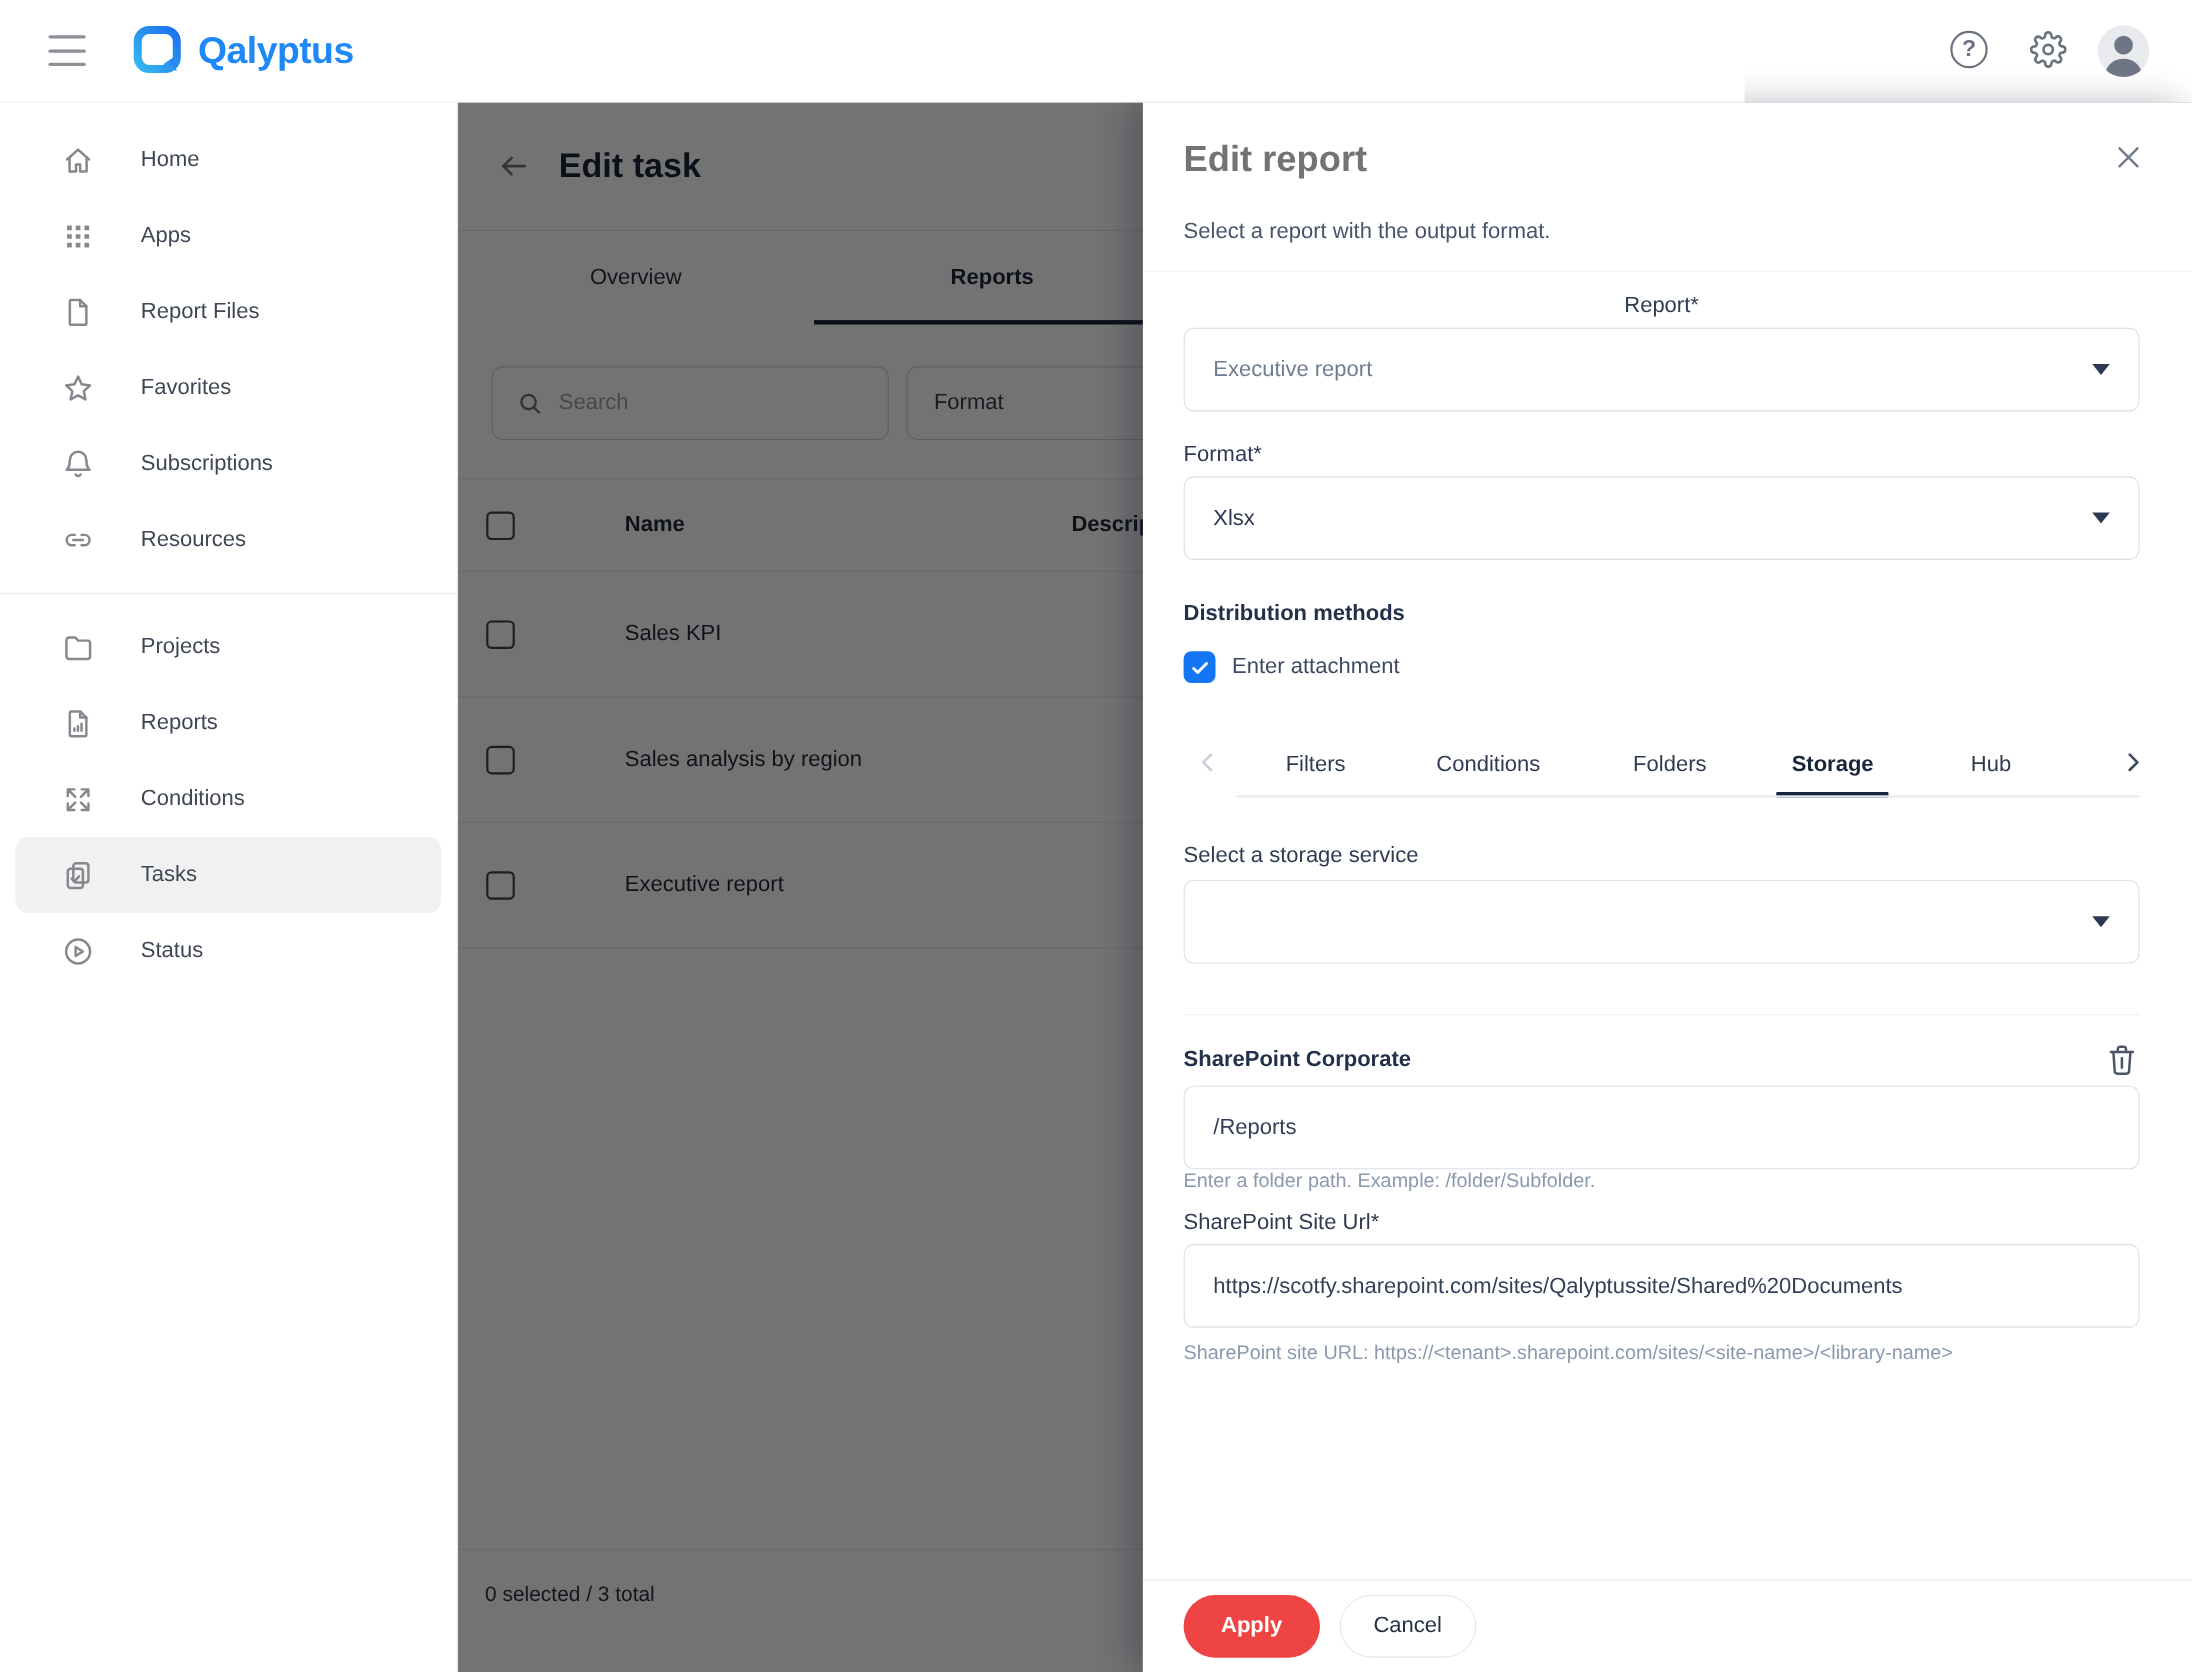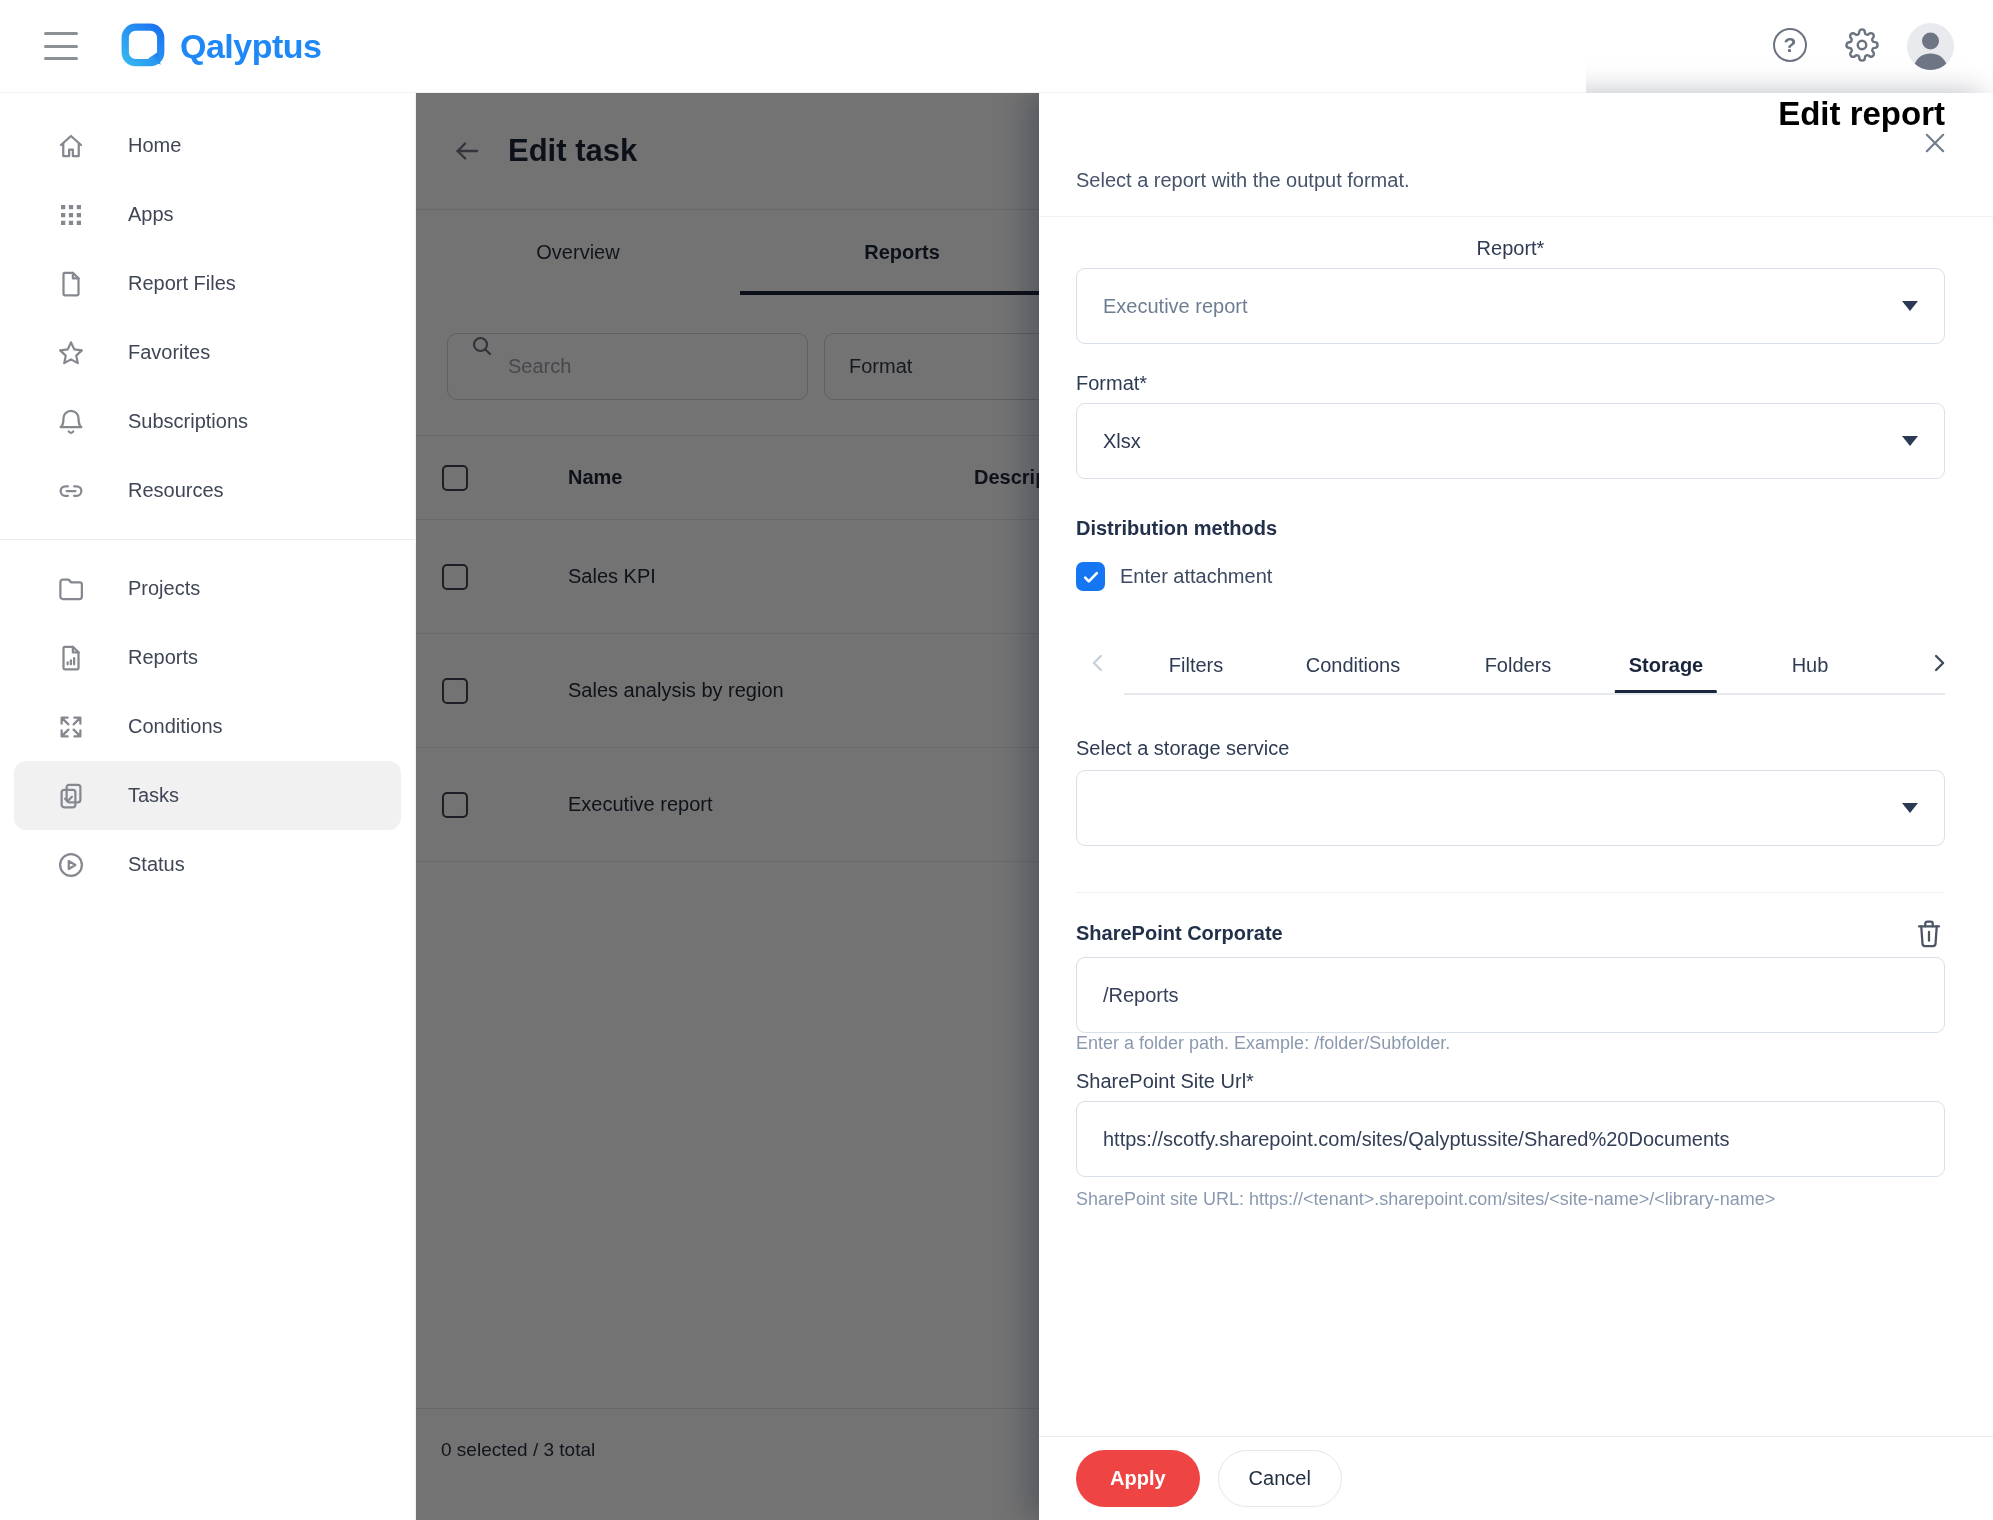--- a/index.html
+++ b/index.html
@@ -30,37 +30,37 @@
   .main { position:absolute; left:416px; top:93px; width:1577px; height:1427px; background:#fff; z-index:10; }
   .dim-overlay { position:absolute; inset:0; background:rgba(0,0,0,0.55); z-index:5; }
   .main-header { position:absolute; left:0; top:0; width:100%; height:117px; border-bottom:1px solid #e5e7eb; display:flex; align-items:center; }
   .back-arrow { width:30px; height:30px; margin-left:36px; color:#6f7680; cursor:pointer; }
   .main-title { margin-left:26px; font-size:31px; font-weight:700; color:#1c2738; }
   .main-tabs { position:absolute; left:0; top:117px; height:85px; display:flex; }
   .mtab { width:324px; display:flex; align-items:center; justify-content:center; font-size:20px; color:#2b3342; position:relative; cursor:pointer; }
   .mtab.active { font-weight:600; color:#1c2738; }
   .mtab.active::after { content:""; position:absolute; left:0; right:0; bottom:0; height:4px; background:#1b2535; }
   .toolbar { position:absolute; left:0; top:240px; height:67px; width:100%; }
-  .search-box { position:absolute; left:31px; top:0; width:361px; height:67px; border:1.5px solid #cfd4db; border-radius:10px; display:flex; background:#fff; }
+  .search-box { position:absolute; left:31px; top:0; width:361px; height:67px; border:1.5px solid #cfd4db; border-radius:10px; display:flex; align-items:center; background:#fff; }
   .search-box svg { width:24px; height:24px; margin-left:22px; color:#6b7280; }
   .search-box input { border:none; outline:none; background:transparent; margin-left:14px; font-size:20px; color:#374151; width:260px; font-family:inherit; }
   .search-box input::placeholder { color:#9aa0a8; }
   .filter-box { position:absolute; left:408px; top:0; width:316px; height:67px; border:1.5px solid #cfd4db; border-radius:10px; background:#fff; display:flex; align-items:center; font-size:20px; color:#333b4a; cursor:pointer; }
   .filter-box span { margin-left:24px; }
   .table-head { position:absolute; left:0; top:342px; width:100%; height:85px; border-top:1px solid #e7e9ed; border-bottom:1px solid #e7e9ed; display:flex; align-items:center; font-weight:700; font-size:20px; color:#1f2737; }
   .trow { position:absolute; left:0; width:100%; height:114px; border-bottom:1px solid #e8eaee; display:flex; align-items:center; font-size:20px; color:#222b3a; cursor:pointer; }
   .cbx { width:26px; height:26px; border:2px solid #3d4451; border-radius:5px; margin-left:26px; flex:0 0 auto; background:#fff; cursor:pointer; }
   .cell-name { margin-left:100px; }
   .cell-desc { position:absolute; left:558px; }
   .main-footer { position:absolute; left:0; top:1315px; width:100%; height:112px; border-top:1px solid #e5e7eb; }
   .main-footer span { position:absolute; left:25px; top:30px; font-size:19px; color:#2a3242; }
 
   
   .drawer { position:absolute; left:1039px; top:93px; width:954px; height:1427px; background:#fff; z-index:20; box-shadow:-12px 0 28px rgba(15,23,42,0.28); padding:0 48px 0 37px; }
-  .drawer-title { font-size:33px; font-weight:700; color:#000000; height:42px; line-height:42px;text-align:right; }
+  .drawer-title { margin-top:30px; font-size:33px; font-weight:700; color:#737373; height:42px; line-height:42px; }
   .close-x { position:absolute; top:36px; right:44px; width:28px; height:28px; color:#717c8c; cursor:pointer; }
   .drawer-subtitle { margin-top:34px; font-size:20px; color:#46536a; }
   .hdivider { height:1px; background:#edf0f4; border:none; }
   .full-bleed { margin-left:-37px; margin-right:-48px; }
   .fld-label { font-size:20px; color:#2e3b52; font-weight:500; }
   .sel { height:76px; border:1.5px solid #d9e0ea; border-radius:9px; background:#fff; display:flex; align-items:center; justify-content:space-between; padding:0 26px; font-size:20px; cursor:pointer; }
   .sel .val-muted { color:#6e7d92; }
   .sel .val-dark { color:#2d3950; }
   .caret { width:0; height:0; border-left:8px solid transparent; border-right:8px solid transparent; border-top:10px solid #2b3a52; }
   .sec-heading { font-size:20px; font-weight:700; color:#22304a; }

